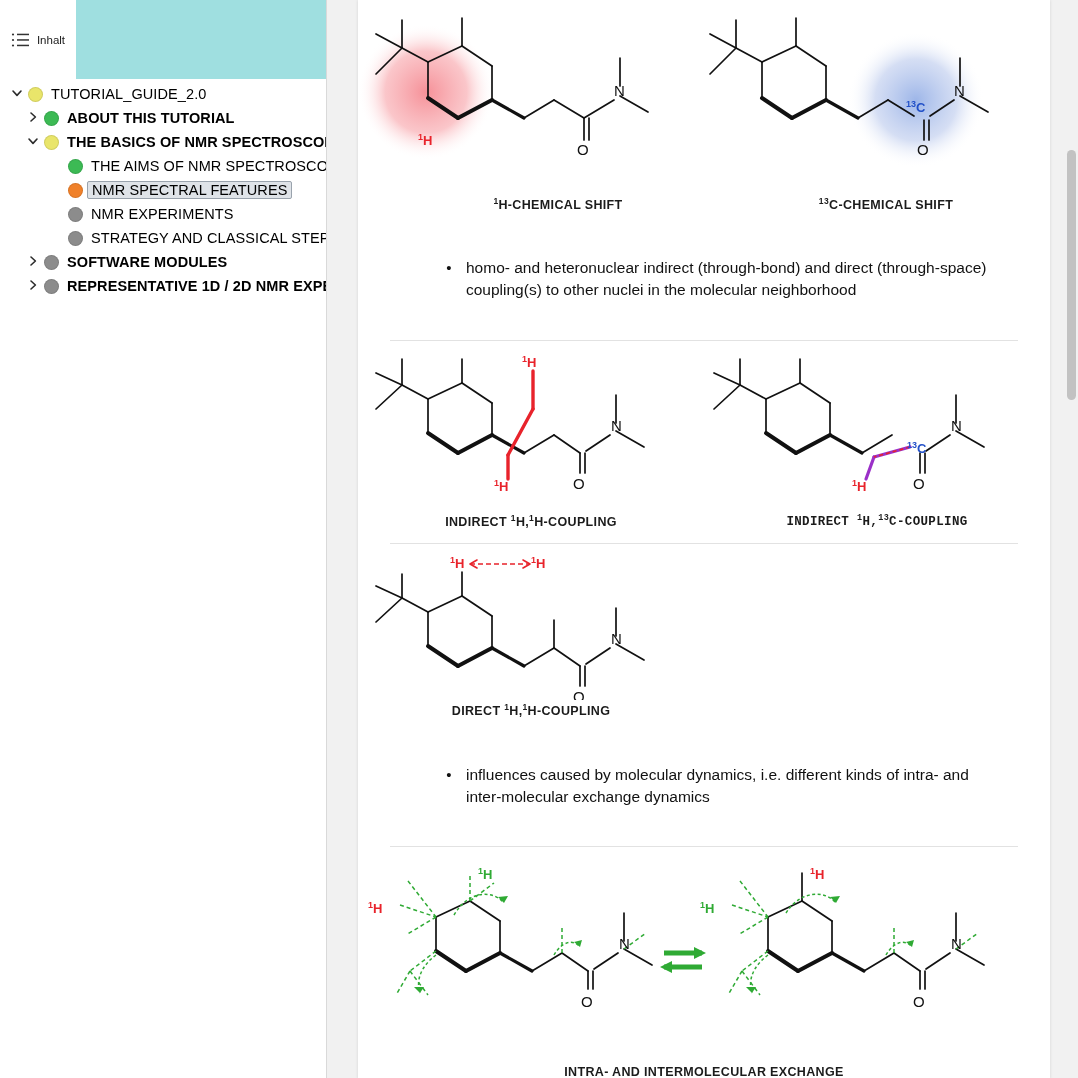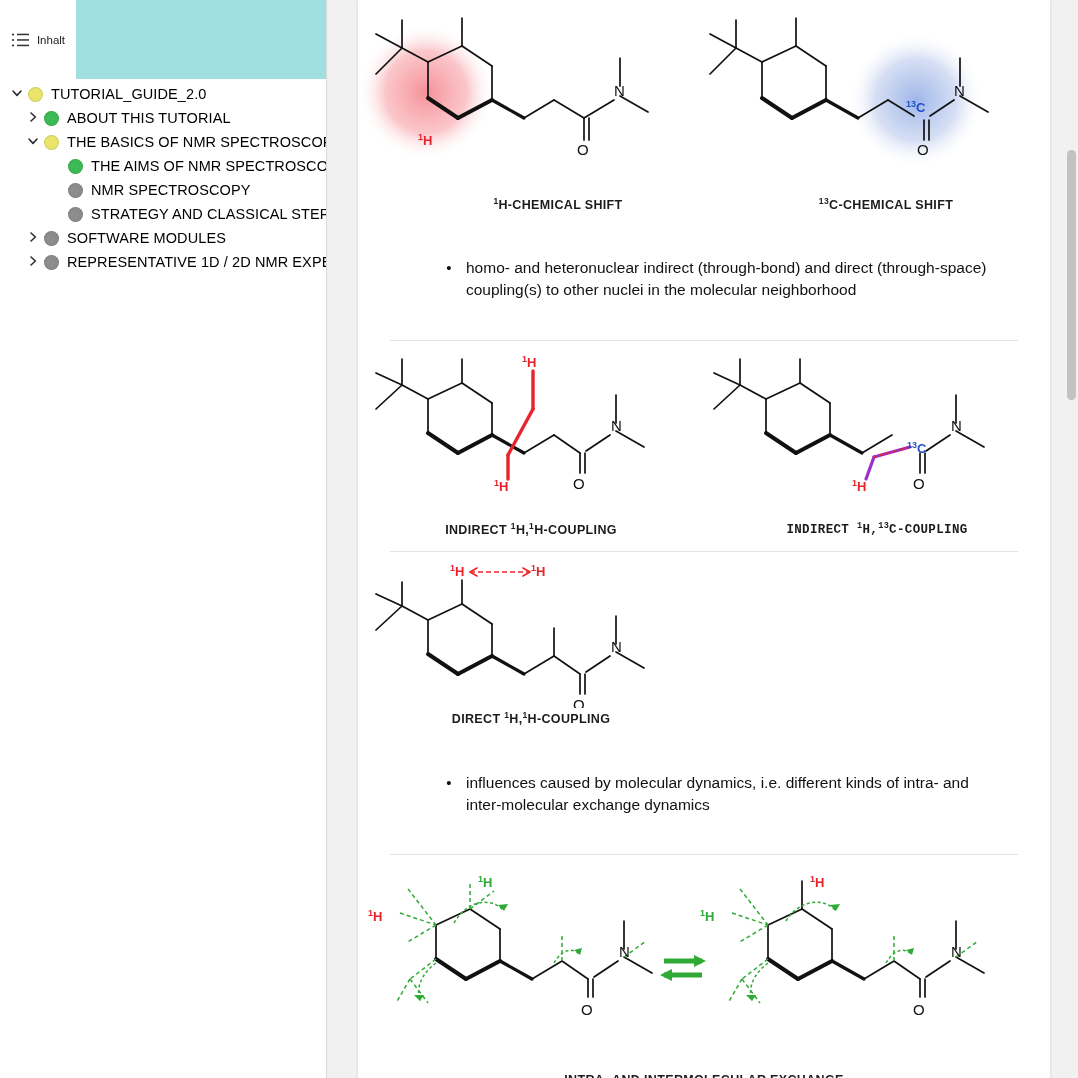--- a/index.html
+++ b/index.html
@@ -95,21 +95,21 @@
   .node-label { font-size: 14.5px; letter-spacing: 0.1px; }
   .node-label.selected {
     background: #dfe3e8;
     border: 1px solid #9aa3ad;
     padding: 0 4px;
     margin-left: -4px;
     border-radius: 2px;
     line-height: 16px;
   }
   .indent-0 { padding-left: 6px; }
-  .indent-1 { padding-left: 22px; }
+  .indent-1 { padding-left: 22px; font-weight: bold; }
   .indent-2 { padding-left: 46px; }
 
   
   #content-wrap {
     position: absolute;
     left: 327px; top: 0;
     width: 751px; height: 1078px;
     background: #f1f1f1;
     box-sizing: border-box;
   }
@@ -223,25 +223,30 @@
         <span class="bullet" style="background:#e9e56a"></span>
         <span class="node-label">THE BASICS OF NMR SPECTROSCOPY IN</span>
       </div>
 
       <div class="node indent-2">
         <span class="twisty none"></span>
         <span class="bullet" style="background:#3cba54"></span>
         <span class="node-label">THE AIMS OF NMR SPECTROSCOPY</span>
       </div>
 
+      <div class="node indent-2">
+        <span class="twisty none"></span>
+        <span class="bullet" style="background:#f0812a"></span>
+        <span class="node-label selected">NMR SPECTRAL FEATURES</span>
+      </div>
 
       <div class="node indent-2">
         <span class="twisty none"></span>
         <span class="bullet" style="background:#8c8c8c"></span>
-        <span class="node-label">NMR SPECTROSCOPY</span>
+        <span class="node-label">NMR EXPERIMENTS</span>
       </div>
 
       <div class="node indent-2">
         <span class="twisty none"></span>
         <span class="bullet" style="background:#8c8c8c"></span>
         <span class="node-label">STRATEGY AND CLASSICAL STEPS OF A</span>
       </div>
 
 
       <div class="node indent-1">
@@ -423,21 +428,21 @@
           <g stroke="#e8232b" stroke-width="1.6" fill="none" stroke-dasharray="4 3">
             <path d="M552 98 L516 108"></path>
           </g>
           <text x="549" y="104" font-family="Liberation Sans, sans-serif" font-size="13" fill="#2250c8" font-weight="bold"><tspan font-size="9" baseline-shift="super">13</tspan>C</text>
           <text x="494" y="142" font-family="Liberation Sans, sans-serif" font-size="13" fill="#e8232b" font-weight="bold"><tspan font-size="9" baseline-shift="super">1</tspan>H</text>
           <text x="593" y="82" font-family="Liberation Sans, sans-serif" font-size="15" fill="#111">N</text>
           <text x="555" y="140" font-family="Liberation Sans, sans-serif" font-size="15" fill="#111">O</text>
         </svg>
       </div>
 
-      <div style="display:flex; margin-top:12px;">
+      <div style="display:flex; margin-top:4px;">
         <div style="width:346px;" class="fig-caption">
           <span>INDIRECT </span><span class="sup">1</span><span>H,</span><span class="sup">1</span><span>H-COUPLING</span>
         </div>
         <div style="width:346px;font-family:Liberation Mono, monospace;" class="fig-caption">
           <span>INDIRECT </span><span class="sup">1</span><span>H,</span><span class="sup">13</span><span>C-COUPLING</span>
         </div>
       </div>
 
       <div class="rule" style="width:628px; margin-top:14px;"></div>
 

